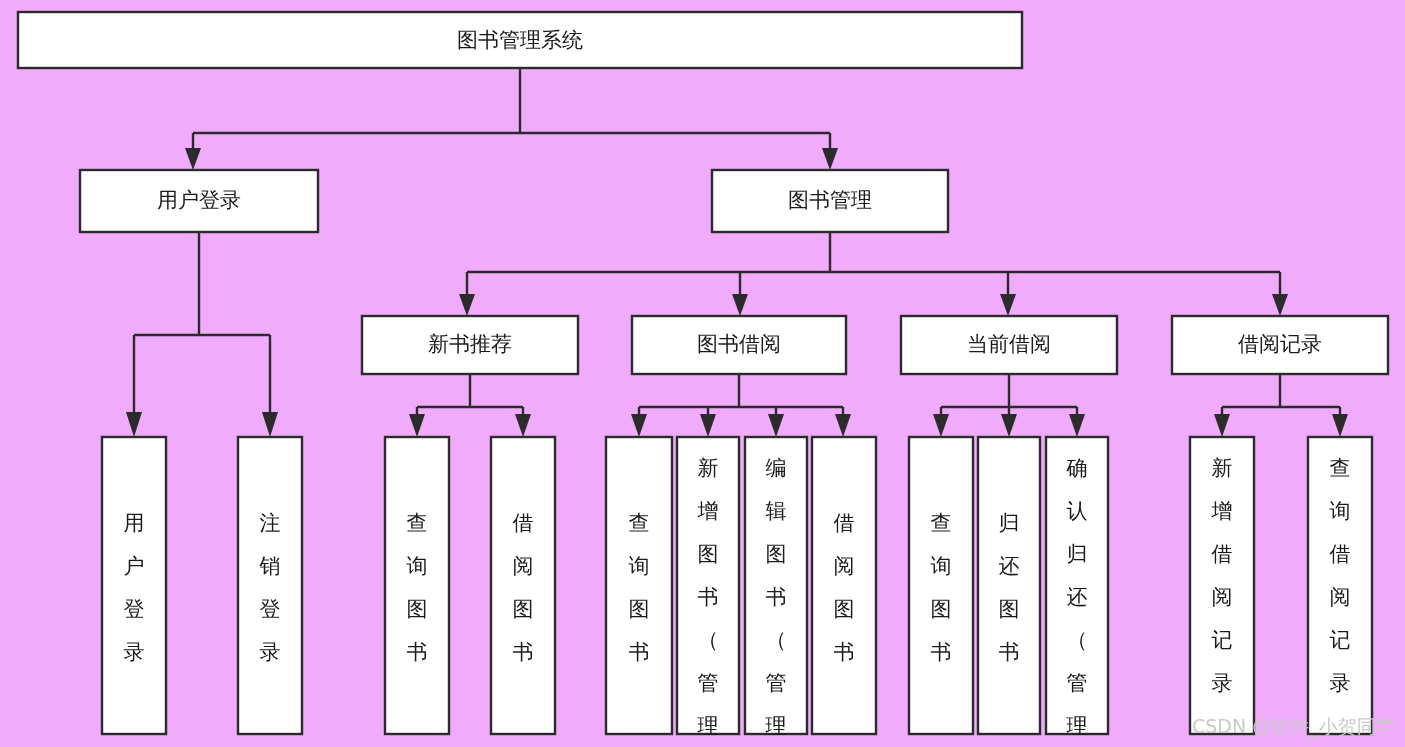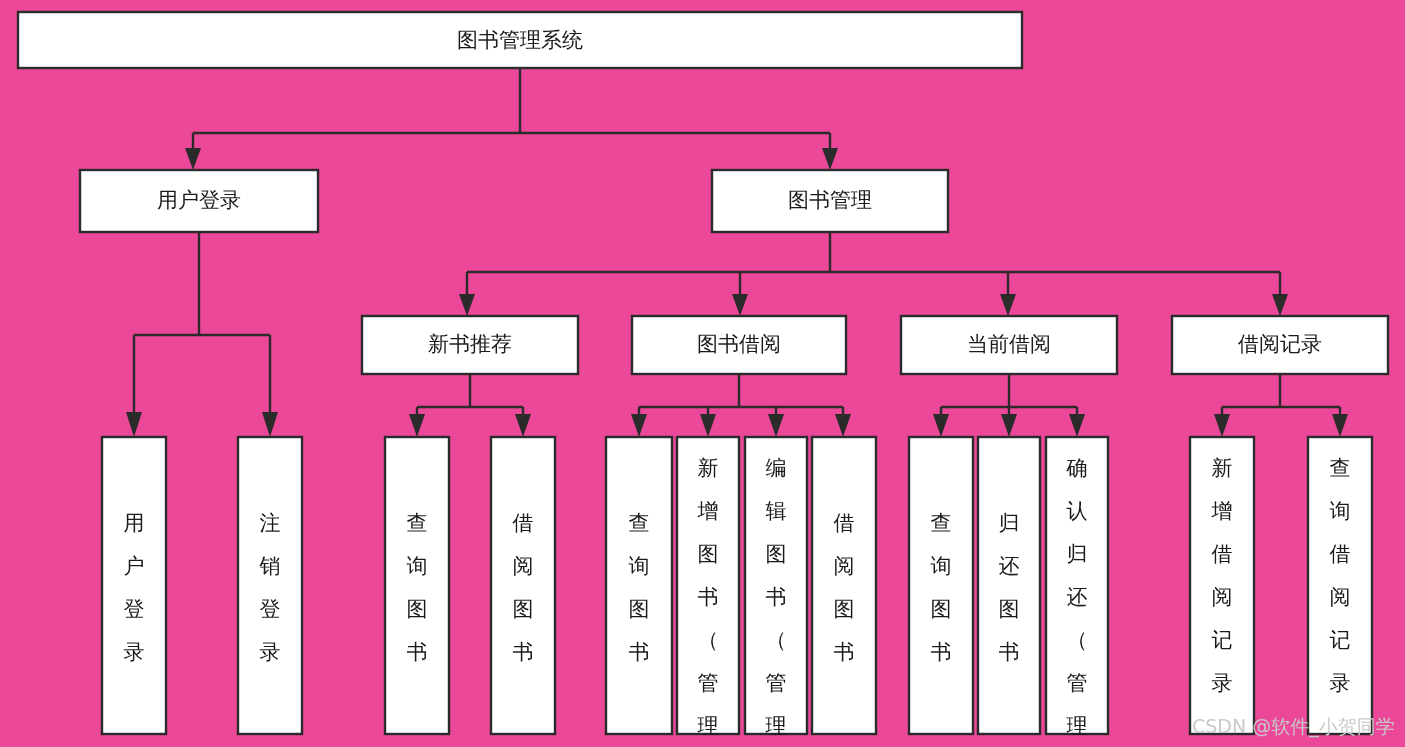--- a/index.html
+++ b/index.html
@@ -8,21 +8,21 @@
     padding: 0;
     background: #ffffff;
   }
   body {
     font-family: "DejaVu Sans", "Liberation Sans", sans-serif;
   }
   #diagram-root {
     position: relative;
     width: 1405px;
     height: 747px;
-    background: #ec4899;
+    background: #f0abfc;
     overflow: hidden;
   }
   svg.flow-canvas {
     position: absolute;
     left: 0;
     top: 0;
     width: 1405px;
     height: 747px;
     display: block;
   }

